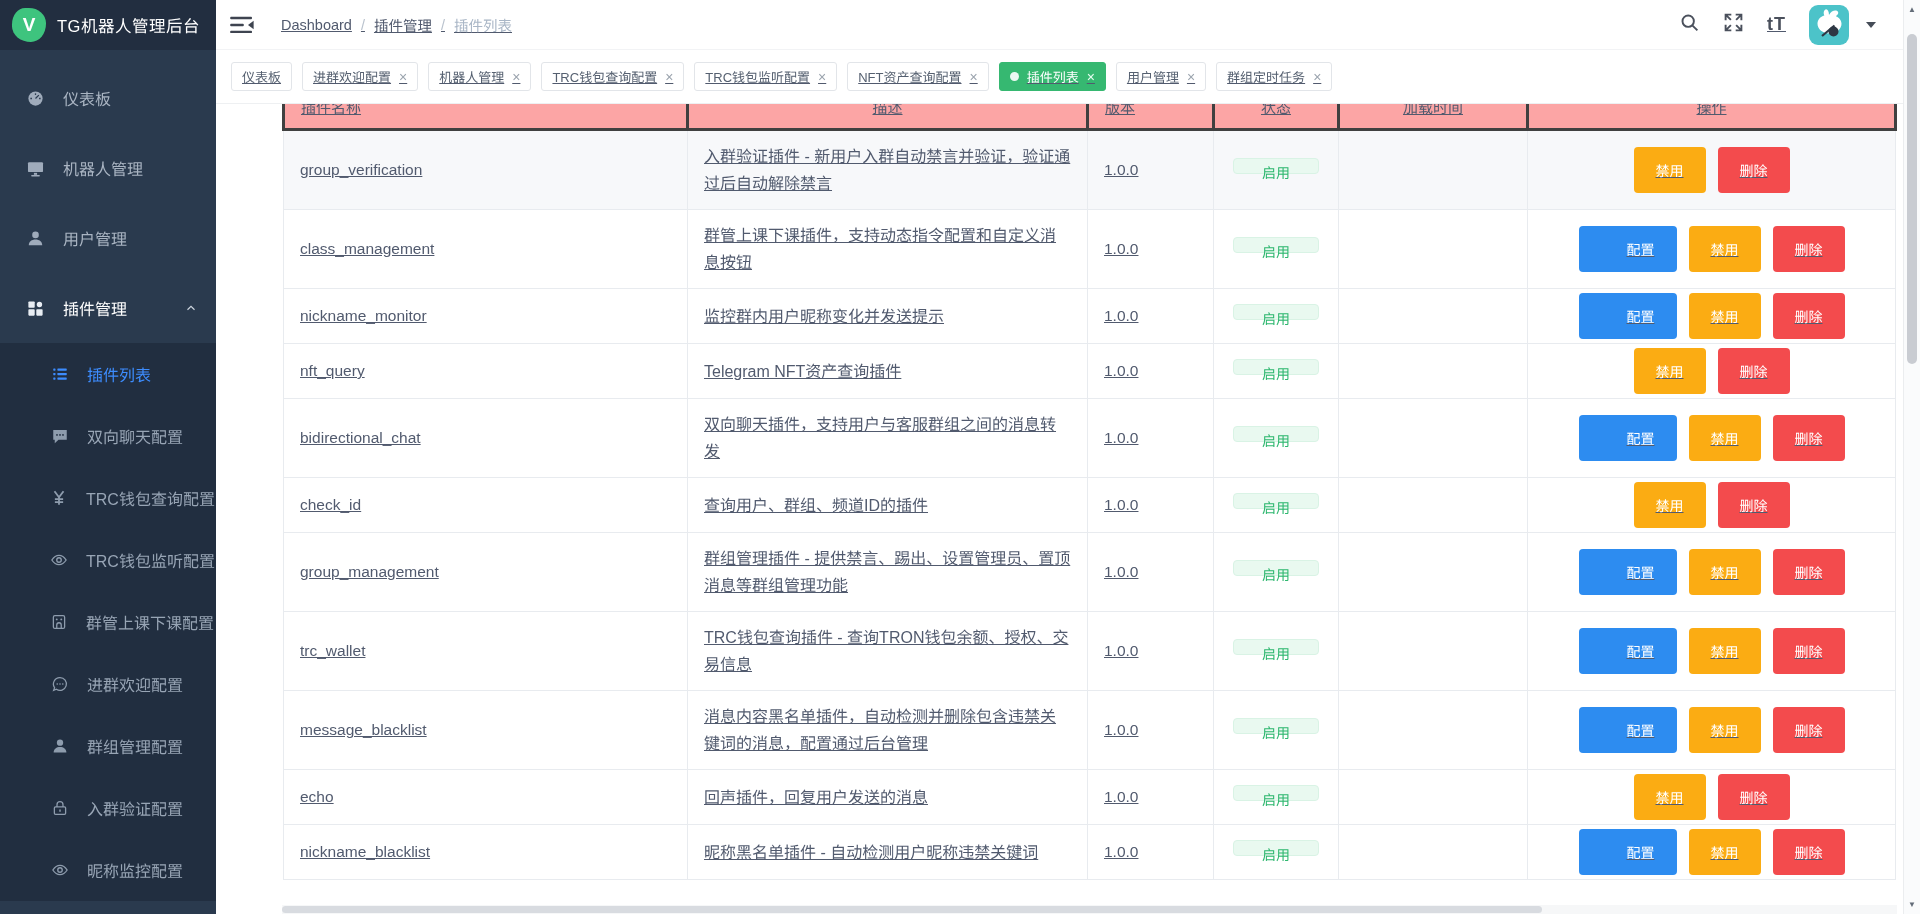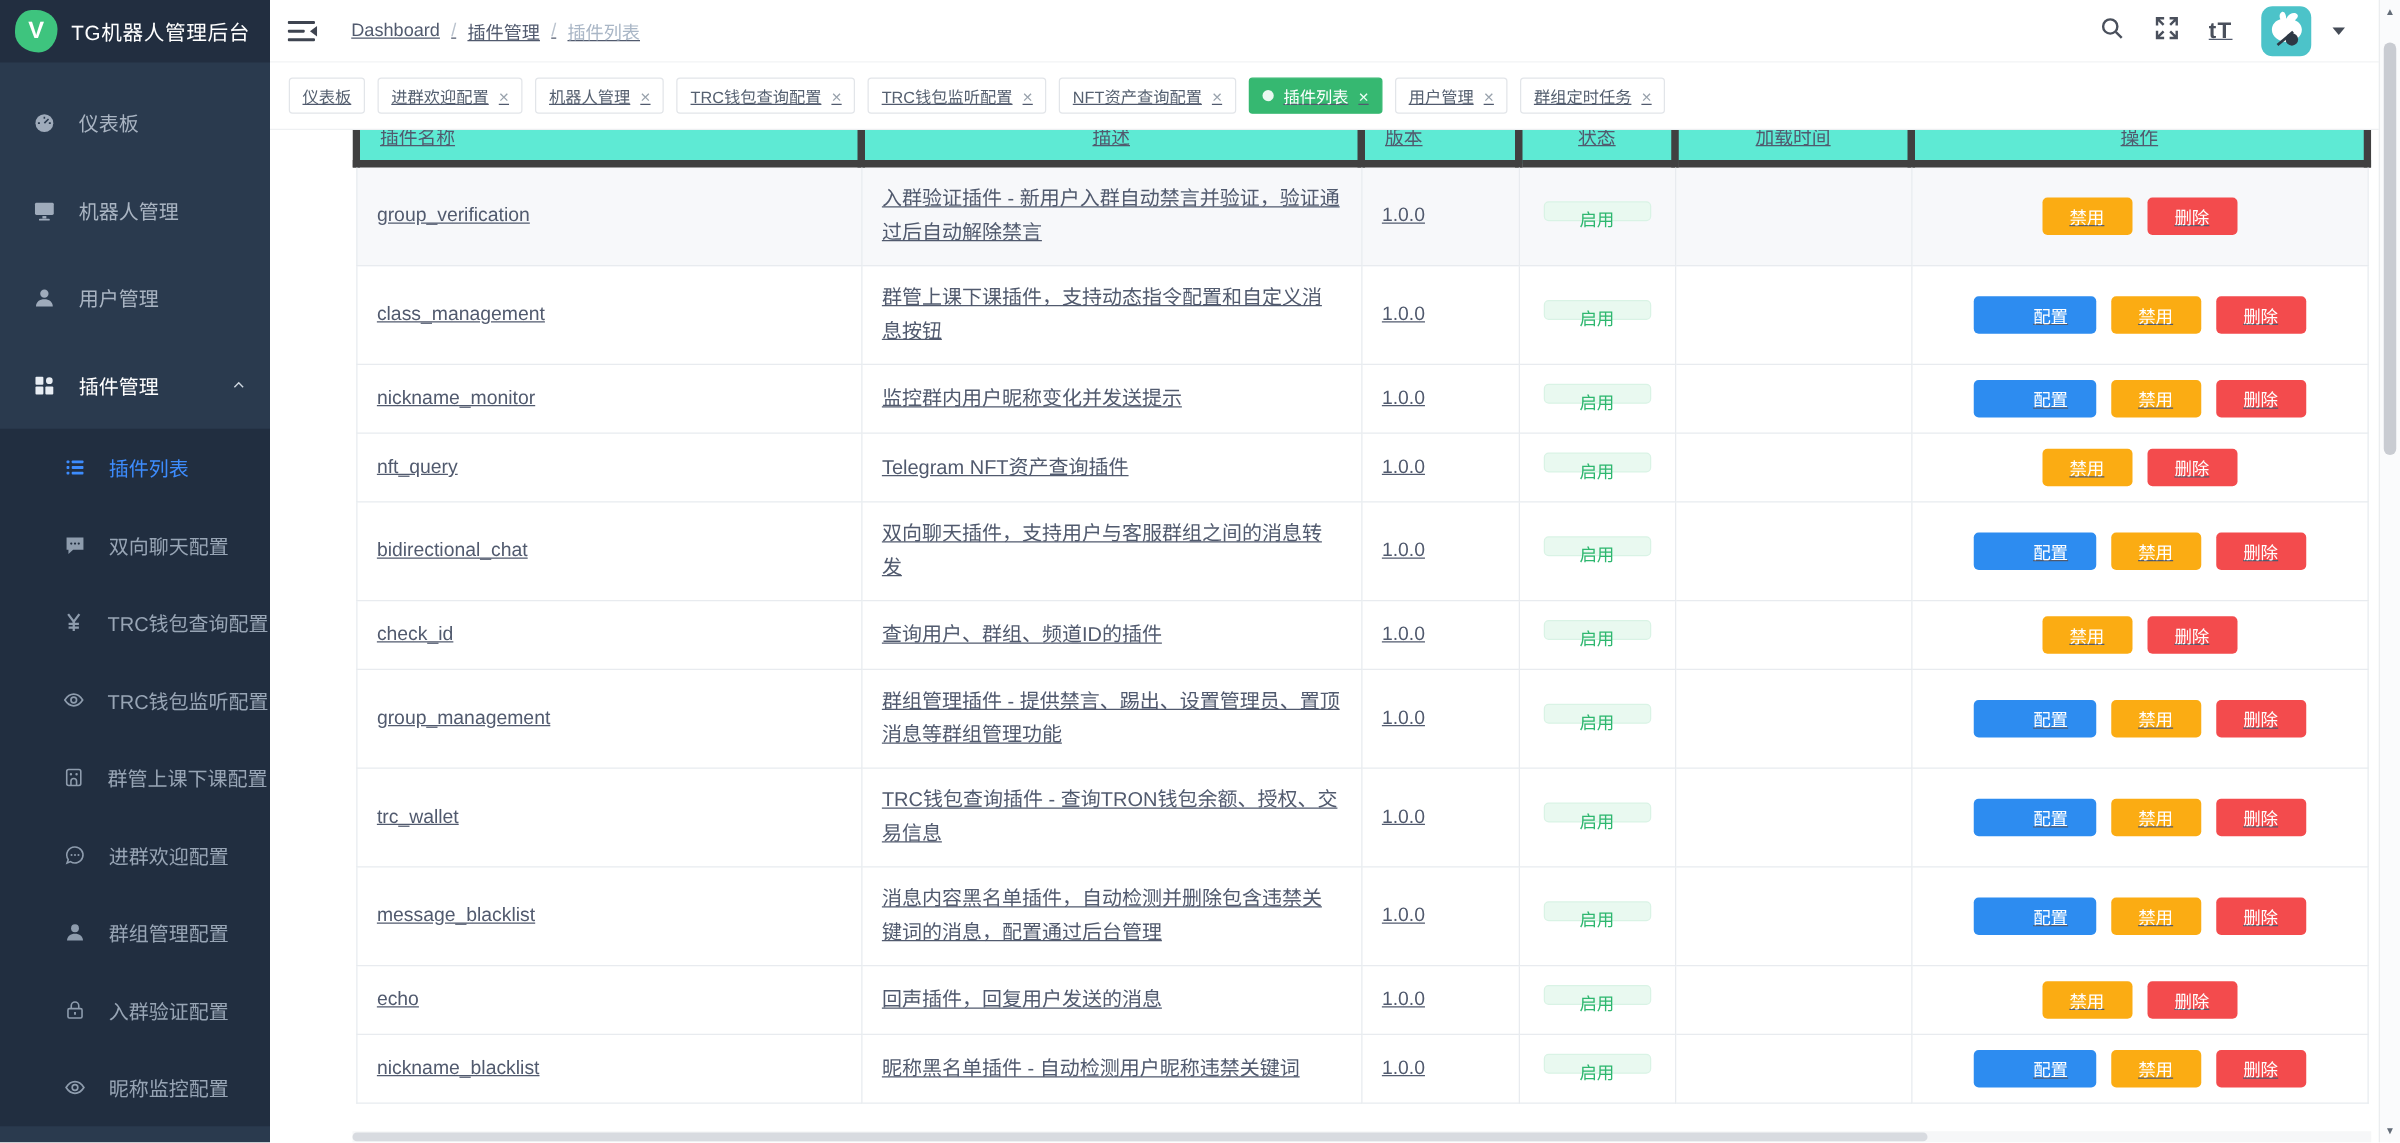--- a/index.html
+++ b/index.html
@@ -41,31 +41,31 @@
   .tabbar { height:54px; flex:0 0 54px; display:flex; align-items:center; padding:0 15px; gap:10px; border-bottom:1px solid #eef0f2; overflow:hidden; }
   .tab { height:29px; display:inline-flex; align-items:center; padding:0 10px; border:1px solid #e2e5e9; border-radius:3px; background:#fff; color:#556070; font-size:13px; cursor:pointer; white-space:nowrap; }
   .tab .tab-close { margin-left:8px; font-size:14px; line-height:1; color:#9aa3ad; cursor:pointer; }
   .tab.active { background:var(--tab-active-green,#36b871); border-color:var(--tab-active-green,#36b871); color:#fff; }
   .tab.active .tab-close { color:#eafff3; }
   .tab-dot { width:9px; height:9px; border-radius:50%; background:rgba(255,255,255,.9); margin-right:8px; }
 
   
   .table-clip { flex:1; overflow:hidden; margin:0 23px 0 66px; }
   table { width:100%; table-layout:fixed; border-collapse:collapse; margin-top:-22px; }
-  th { height:46px; font-weight:400; color:#515a6e; font-size:15px; background:#5eead4; border:6px solid #404040; }
+  th { height:46px; font-weight:400; color:#515a6e; font-size:15px; background:#fca5a5; border:3px solid #404040; }
   th.al { text-align:left; padding-left:16px; }
   td { border:1px solid #e8ebef; font-size:15.5px; color:#515a6e; vertical-align:middle; }
   tr.hl td { background:#f7f8fa; }
   td.name { padding:18px 16px; }
   td.desc { padding:12px 16px; line-height:27px; font-size:16px; }
   td.ver { padding:14px 16px; }
   td.status, td.load, td.ops { text-align:center; }
   .badge { display:inline-block; height:16px; line-height:28px; padding:0 28px; border-radius:4px; background:var(--badge-green-bg,#e9f9f0); border:1px solid #d9f3e5; color:var(--badge-green-text,#2eb76f); font-size:14px; }
   .btns { display:flex; justify-content:center; gap:12px; }
-  .btn { height:30px; padding:0 22px; border:none; border-radius:4px; color:#fff; font-size:14px; font-family:inherit; cursor:pointer; white-space:nowrap; }
+  .btn { height:46px; padding:0 22px; border:none; border-radius:4px; color:#fff; font-size:14px; font-family:inherit; cursor:pointer; white-space:nowrap; }
   .b-config { background:var(--primary-blue,#2d8cf0);padding-left:48px; }
   .b-disable { background:var(--warning-amber,#fbac13); }
   .b-delete { background:var(--danger-red,#f34b4d); }
 
   
   .vscroll { position:absolute; top:0; right:0; bottom:0; width:17px; background:#fafbfc; border-left:1px solid #ebedef; z-index:5; }
   .varrow { position:absolute; left:0; width:100%; text-align:center; font-size:8px; color:#636c78; cursor:pointer; }
   .varrow.up { top:5px; } .varrow.down { bottom:5px; }
   .vthumb { position:absolute; top:34px; left:3px; width:10px; height:330px; background:#c9ccd2; border-radius:5px; cursor:pointer; }
   .hscroll { position:absolute; bottom:0; left:66px; right:23px; height:9px; background:#f6f7f8; z-index:4; cursor:pointer; }

